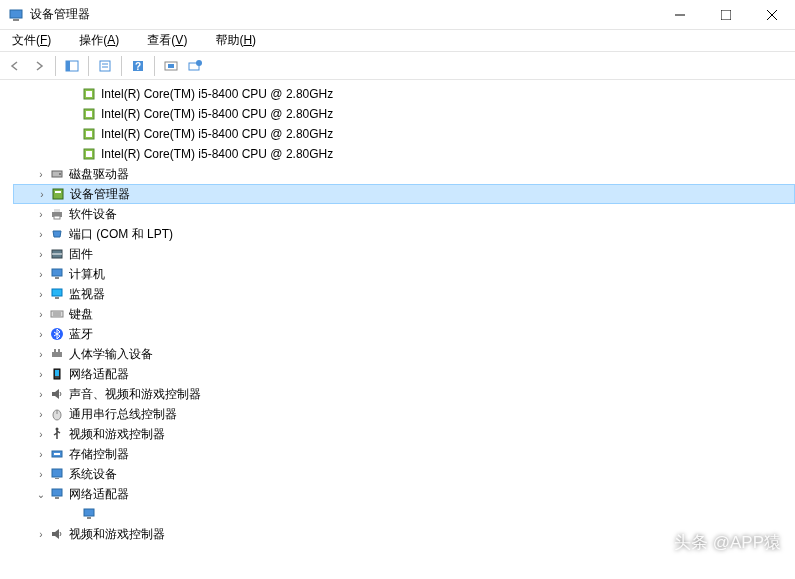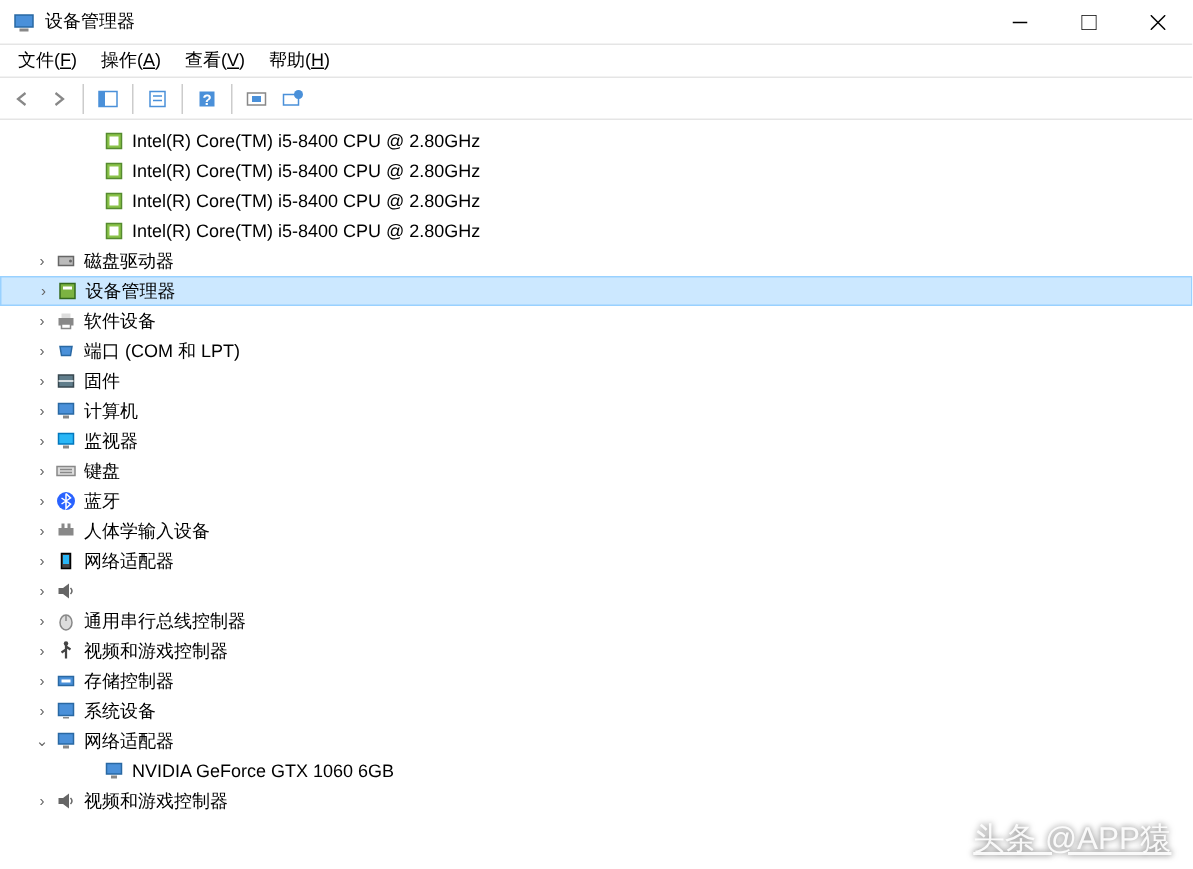--- a/index.html
+++ b/index.html
@@ -2,39 +2,39 @@
 <html><head>
   <meta charset="utf-8">
   <style>
     * { margin: 0; padding: 0; box-sizing: border-box; }
     body { font-family: "Microsoft YaHei", "Segoe UI", sans-serif; font-size: 12px; background: #fff; width: 795px; height: 579px; overflow: hidden; position: relative; }
     .titlebar { height: 30px; background: #fff; display: flex; align-items: center; padding-left: 8px; border-bottom: 1px solid #e5e5e5; }
     .titlebar-icon { width: 16px; height: 16px; margin-right: 6px; }
     .titlebar-text { flex: 1; font-size: 12px; }
     .titlebar-controls { display: flex; }
     .titlebar-btn { width: 46px; height: 30px; display: flex; align-items: center; justify-content: center; font-size: 14px; cursor: pointer; }
-    .menubar { height: 22px; display: flex; align-items: center; padding-left: 4px; border-bottom: 1px solid #e5e5e5; }
+    .menubar { height: 22px; display: flex; align-items: center; padding-left: 4px; border-bottom: 1px solid #e5e5e5; gap: 12px; }
     .menu-item { padding: 2px 8px; font-size: 12px; cursor: pointer; }
     .menu-item .hotkey { text-decoration: underline; }
     .toolbar { height: 28px; display: flex; align-items: center; padding: 0 4px; border-bottom: 1px solid #e5e5e5; gap: 2px; }
     .tool-sep { width: 1px; height: 20px; background: #ccc; margin: 0 3px; }
     .tool-btn { width: 22px; height: 22px; display: flex; align-items: center; justify-content: center; cursor: pointer; border: 1px solid transparent; }
-    .tree { padding: 4px 0; overflow-y: auto; height: calc(100% - 80px); position: relative; }
+    .tree { padding: 4px 0; overflow-y: auto; height: calc(100% - 80px); position: relative; margin-left: 13px; }
     .tree::-webkit-scrollbar { width: 17px; }
     .tree::-webkit-scrollbar-track { background: #f0f0f0; }
     .tree::-webkit-scrollbar-thumb { background: #cdcdcd; border: 1px solid #f0f0f0; }
     .tree::-webkit-scrollbar-button { height: 17px; background: #f0f0f0; }
     .tree-node { display: flex; align-items: center; height: 20px; padding-left: 4px; cursor: pointer; }
     .tree-node.selected { background: #cce8ff; border: 1px solid #99d1ff; height: 20px; }
     .expander { width: 16px; height: 16px; display: flex; align-items: center; justify-content: center; font-size: 10px; color: #666; }
     .expander.none { visibility: hidden; }
     .node-icon { width: 16px; height: 16px; margin-right: 4px; display: flex; align-items: center; justify-content: center; }
     .node-label { font-size: 12px; white-space: nowrap; }
     .indent { display: inline-block; }
-    .watermark { position: absolute; bottom: 6px; right: 14px; font-size: 21px; color: rgba(255,255,255,.9); text-shadow: 0 0 4px rgba(0,0,0,.6); font-weight: 500; pointer-events: none; z-index: 10; text-decoration: underline; }
+    .watermark { position: absolute; bottom: 24px; right: 14px; font-size: 17px; color: rgba(255,255,255,.9); text-shadow: 0 0 4px rgba(0,0,0,.6); font-weight: 500; pointer-events: none; z-index: 10; }
     .watermark-icon { width: 22px; height: 22px; vertical-align: middle; display: inline-block; background: rgba(255,255,255,.85); border-radius: 4px; margin-right: 6px; }
   </style>
 </head>
 <body>
 
 <div class="titlebar">
   <span class="titlebar-icon">
     <svg viewBox="0 0 16 16">
         <rect x="2" y="3" width="12" height="8" fill="#4a90d9" stroke="#2968a3"></rect>
         <rect x="5" y="12" width="6" height="2" fill="#888"></rect>
@@ -298,20 +298,21 @@
 
   <div class="tree-node">
       <span class="indent" style="width:16px"></span>
       <span class="expander">›</span>
       <span class="node-icon">
         <svg width="14" height="14">
           <path d="M2 5 L5 5 L9 2 L9 12 L5 9 L2 9 Z" fill="#666"></path>
           <path d="M10 5 Q12 7 10 9" fill="none" stroke="#666"></path>
         </svg>
       </span>
+      <span class="node-label">声音、视频和游戏控制器</span>
     </div>
 
   <div class="tree-node">
       <span class="indent" style="width:16px"></span>
       <span class="expander">›</span>
       <span class="node-icon">
         <svg width="14" height="14">
           <ellipse cx="7" cy="8" rx="4" ry="5" fill="#ddd" stroke="#888"></ellipse>
           <line x1="7" y1="3" x2="7" y2="7" stroke="#888"></line>
         </svg>
@@ -369,21 +370,20 @@
 
   <div class="tree-node">
       <span class="indent" style="width:48px"></span>
       <span class="expander none"></span>
       <span class="node-icon">
         <svg width="14" height="14">
           <rect x="2" y="2" width="10" height="7" fill="#4a90d9" stroke="#2968a3"></rect>
           <rect x="5" y="10" width="4" height="2" fill="#888"></rect>
         </svg>
       </span>
-      <span class="node-label">NVIDIA GeForce GTX 1060 6GB</span>
     </div>
 
   <div class="tree-node">
       <span class="indent" style="width:16px"></span>
       <span class="expander">›</span>
       <span class="node-icon">
         <svg width="14" height="14">
           <path d="M2 5 L5 5 L9 2 L9 12 L5 9 L2 9 Z" fill="#666"></path>
           <path d="M10 5 Q12 7 10 9" fill="none" stroke="#666"></path>
         </svg>

